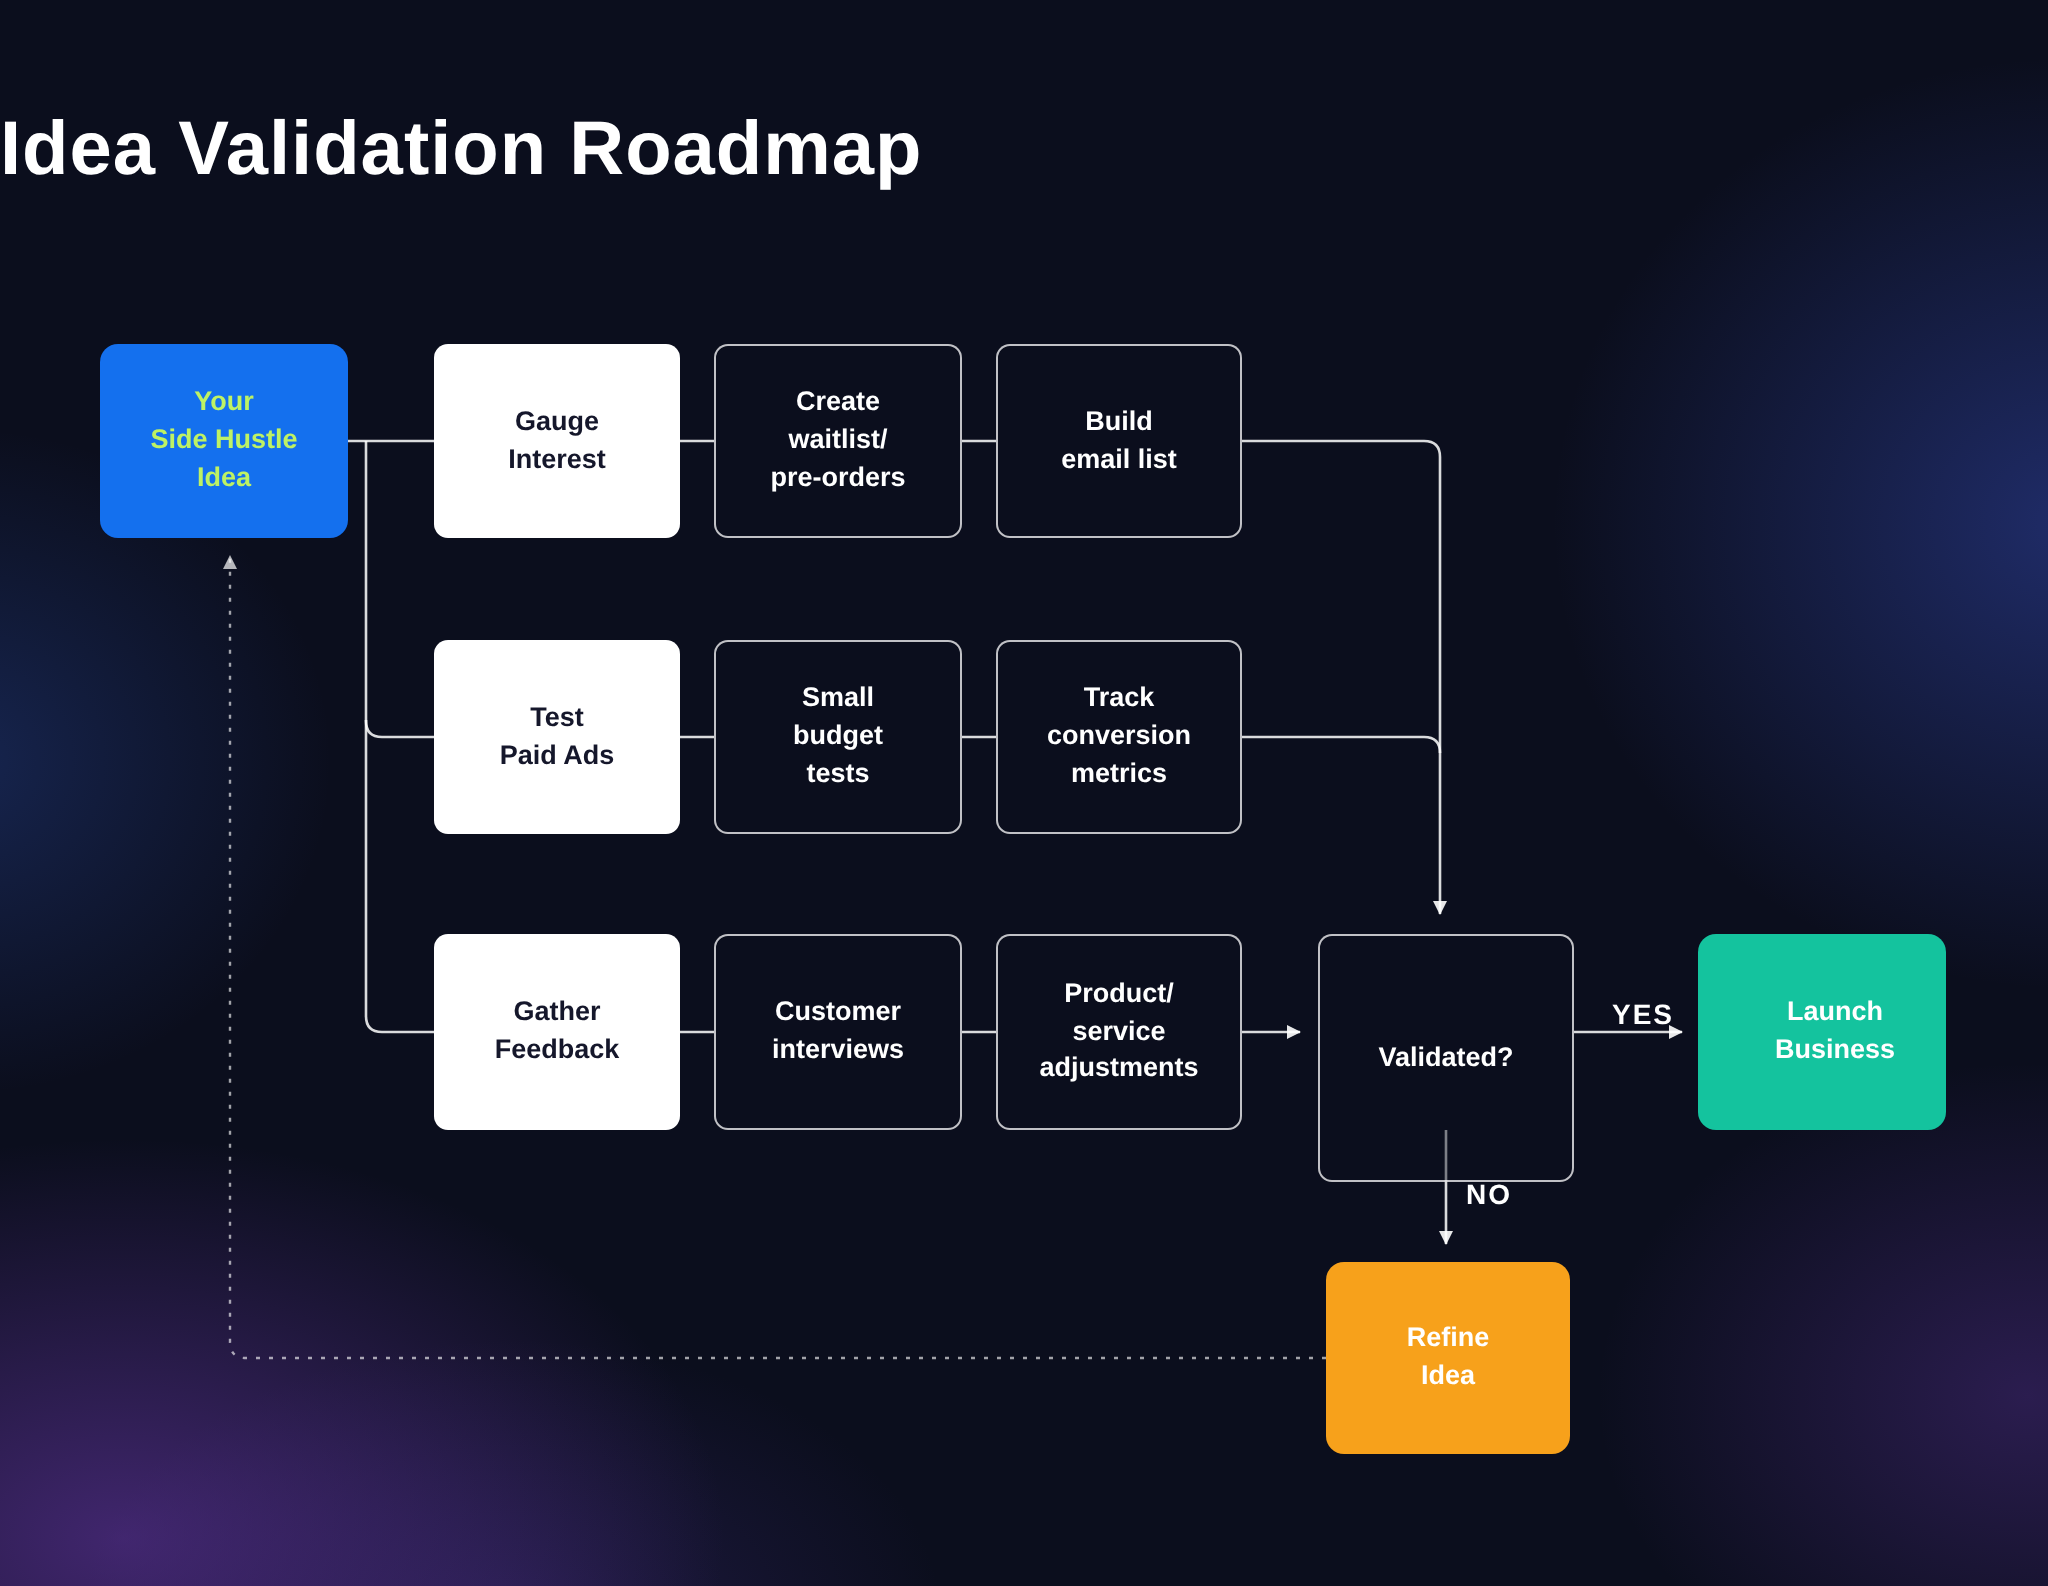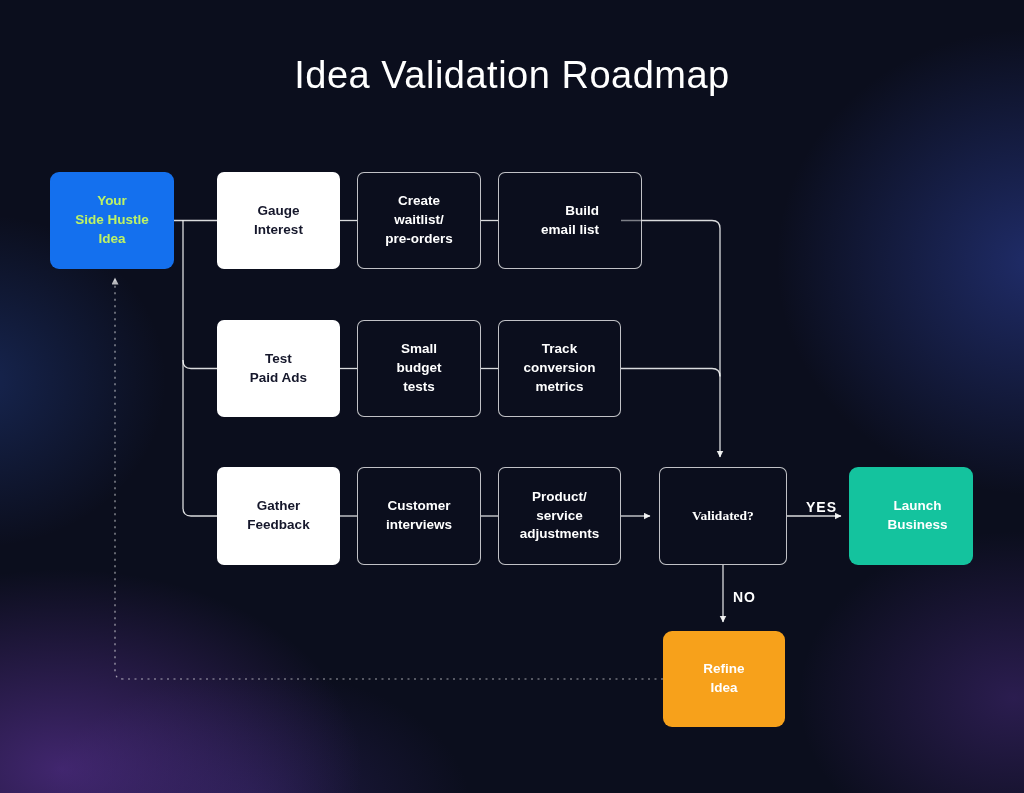--- a/index.html
+++ b/index.html
@@ -20,24 +20,24 @@
       radial-gradient(30% 30% at 99% 88%, rgba(110, 60, 185, 0.32), rgba(110,60,185,0) 70%),
       radial-gradient(26% 30% at -2% 48%, rgba(52, 96, 210, 0.28), rgba(52,96,210,0) 70%),
       radial-gradient(30% 25% at 25% 102%, rgba(70, 50, 140, 0.35), rgba(70,50,140,0) 70%),
       #0b0e1d;
   }
   .title {
     position: absolute;
     top: 54px;
     left: 0;
     width: 100%;
-    text-align: center;
+    text-align: left;
     color: #ffffff;
     font-size: 38px;
-    font-weight: 400;
+    font-weight: 700;
     letter-spacing: 0.5px;
   }
   .node {
     position: absolute;
     display: flex;
     align-items: center;
     justify-content: center;
     text-align: center;
     white-space: pre-line;
     font-weight: 700;
@@ -51,28 +51,28 @@
   .node--white  { background: #ffffff; color: #15172b; }
   .node--dark   { background: rgba(12, 15, 32, 0.45); color: #ffffff;
                   border: 1px solid rgba(255, 255, 255, 0.75); }
   .node--teal   { background: #14c39e; color: #ffffff; border-radius: 9px; }
   .node--orange { background: #f7a11b; color: #ffffff; border-radius: 9px; }
 
   
   .n-idea        { left: 50px;  top: 172px; width: 124px; height: 97px; }
   .n-gauge       { left: 217px; top: 172px; width: 123px; height: 97px; }
   .n-waitlist    { left: 357px; top: 172px; width: 124px; height: 97px; }
-  .n-email       { left: 498px; top: 172px; width: 144px; height: 97px; text-align: right; }
+  .n-email       { left: 498px; top: 172px; width: 123px; height: 97px; }
   .n-test        { left: 217px; top: 320px; width: 123px; height: 97px; }
   .n-budget      { left: 357px; top: 320px; width: 124px; height: 97px; }
   .n-track       { left: 498px; top: 320px; width: 123px; height: 97px; }
   .n-gather      { left: 217px; top: 467px; width: 123px; height: 98px; }
   .n-interviews  { left: 357px; top: 467px; width: 124px; height: 98px; }
   .n-adjust      { left: 498px; top: 467px; width: 123px; height: 98px; }
-  .n-validated   { left: 659px; top: 467px; width: 128px; height: 98px; font-family: Liberation Serif, serif; }
+  .n-validated   { left: 659px; top: 467px; width: 128px; height: 124px; }
   .n-launch      { left: 849px; top: 467px; width: 124px; height: 98px; padding-left: 19px; }
   .n-refine      { left: 663px; top: 631px; width: 122px; height: 96px; }
 
   .edges {
     position: absolute;
     left: 0; top: 0;
     width: 1024px;
     height: 793px;
     pointer-events: none;
   }

